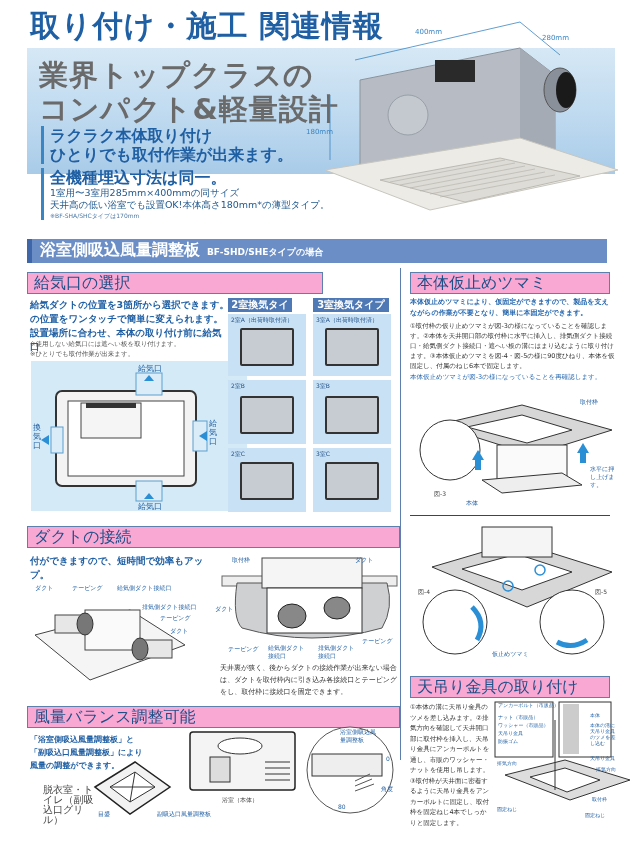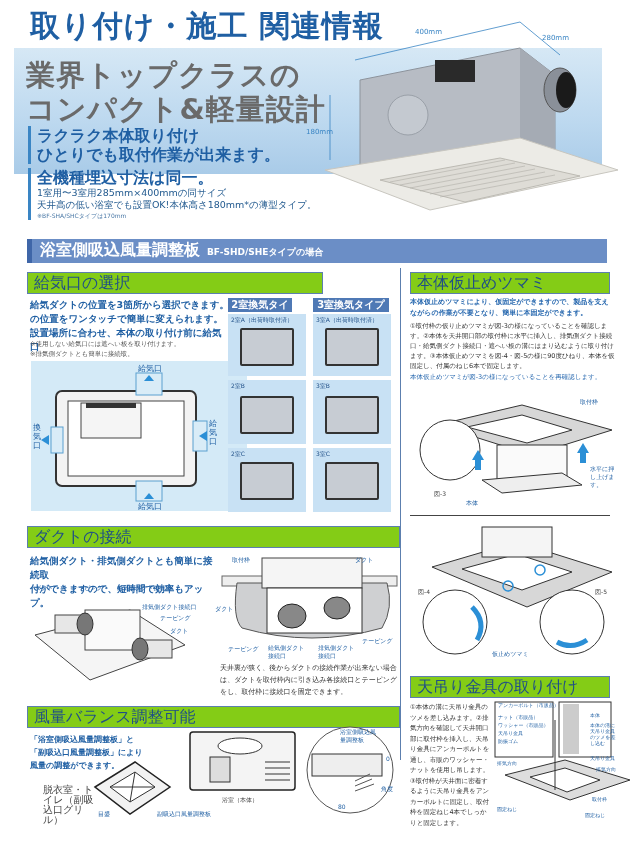--- a/index.html
+++ b/index.html
@@ -1,38 +1,38 @@
 <!DOCTYPE html>
 <html><head>
 <meta charset="utf-8">
 <style>
   * { box-sizing: border-box; margin: 0; padding: 0; }
   html, body { width: 640px; height: 853px; background: #ffffff; overflow: hidden; }
   body { font-family: "DejaVu Sans", "Liberation Sans", sans-serif; color: #333; position: relative; }
 
   .page-title { position: absolute; left: 30px; top: 6px; font-size: 30px; font-weight: bold; color: #1f5fa3; letter-spacing: 1px; }
 
-  .hero { position: absolute; left: 14px; top: 48px; width: 588px; height: 126px;
+  .hero { position: absolute; left: 27px; top: 48px; width: 588px; height: 126px;
     background: linear-gradient(180deg, #d6e8f5 0%, #bcd8ef 60%, #a9cbe8 100%); }
   .hero-headline { position: absolute; left: 12px; top: 10px; font-size: 29px; font-weight: bold; color: #6a6a6a; line-height: 34px; letter-spacing: 1px; }
   .hero-block { position: absolute; left: 14px; border-left: 3px solid #3a85c4; padding-left: 6px; }
   .hero-block.b1 { top: 78px; }
   .hero-block.b2 { top: 120px; }
   .hero-line { font-size: 16px; color: #1f5fa3; line-height: 19px; font-weight: bold; }
   .hero-sub { font-size: 9.5px; color: #225a8f; line-height: 12px; }
   .hero-note { font-size: 6px; color: #4a78a6; line-height: 9px; }
 
   .product { position: absolute; left: 320px; top: 20px; width: 300px; height: 190px; }
   .dim { position: absolute; font-size: 7px; color: #3a85c4; }
 
   .section-bar { position: absolute; left: 27px; top: 239px; width: 580px; height: 24px; background: #6b8ec6; border-left: 5px solid #3f66a8; }
   .section-bar-title { position: absolute; left: 8px; top: 1px; font-size: 16px; font-weight: bold; color: #fff; }
   .section-bar-sub { position: absolute; left: 175px; top: 7px; font-size: 9px; font-weight: bold; color: #fff; }
 
-  .box-title { position: absolute; border: 1px solid #5c7fae; background: #84cc16; font-size: 16px; color: #1f4f87; padding-left: 6px; line-height: 20px; }
+  .box-title { position: absolute; border: 1px solid #5c7fae; background: #f9a8d4; font-size: 16px; color: #1f4f87; padding-left: 6px; line-height: 20px; }
 
   .blue-lead { position: absolute; font-size: 9.5px; font-weight: bold; color: #1f5fa3; line-height: 14px; }
   .small-note { position: absolute; font-size: 6.5px; color: #555; line-height: 10px; }
   .body-text { position: absolute; font-size: 7px; color: #333; line-height: 11px; }
   .blue-small { position: absolute; font-size: 7px; color: #2a6ab0; line-height: 10px; }
 
   .diagram-bg { position: absolute; background: #d4eaf7; }
   .type-header { position: absolute; height: 14px; background: #4f79b5; color: #fff; font-size: 10px; font-weight: bold; text-align: center; line-height: 14px; }
   .type-cell { position: absolute; background: #c8e1f4; }
   .type-cell-label { position: absolute; left: 3px; top: 2px; font-size: 6px; color: #1f4f87; }
@@ -104,21 +104,21 @@
   <span class="section-bar-sub">BF-SHD/SHEタイプの場合</span>
 </div>
 
 <div class="box-title" style="left:27px;top:272px;width:296px;height:22px;">給気口の選択</div>
 <div class="blue-lead" style="left:30px;top:298px;width:200px;">
   <div>給気ダクトの位置を3箇所から選択できます。</div>
   <div>の位置をワンタッチで簡単に変えられます。</div>
   <div>設置場所に合わせ、本体の取り付け前に給気口</div>
 </div>
 <div class="small-note" style="left:30px;top:339px;">※使用しない給気口には遮へい板を取り付けます。</div>
-<div class="small-note" style="left:30px;top:349px;">※排気側ダクトとも簡単に接続取。</div>
+<div class="small-note" style="left:30px;top:349px;">※ひとりでも取付作業が出来ます。</div>
 
 <div class="diagram-bg" style="left:31px;top:361px;width:216px;height:150px;">
   <svg width="188" height="150">
     <rect x="25" y="30" width="140" height="95" rx="6" fill="#f3f3f3" stroke="#333" stroke-width="2"></rect>
     <rect x="37" y="40" width="116" height="75" fill="#fff" stroke="#444"></rect>
     <rect x="50" y="42" width="60" height="35" fill="#f5f5f5" stroke="#444"></rect>
     <rect x="55" y="42" width="50" height="5" fill="#333"></rect>
 
     <rect x="105" y="12" width="26" height="22" fill="#d9ecf7" stroke="#5aa0d0"></rect>
 
@@ -162,21 +162,20 @@
   <span class="type-cell-label">2室C</span>
   <div class="unit" style="left:12px;top:14px;width:54px;height:38px;"></div>
 </div>
 <div class="type-cell" style="left:313px;top:448px;width:78px;height:64px;">
   <span class="type-cell-label">3室C</span>
   <div class="unit" style="left:12px;top:14px;width:54px;height:38px;"></div>
 </div>
 
 <div class="box-title" style="left:27px;top:526px;width:373px;height:22px;">ダクトの接続</div>
 <div class="blue-lead" style="left:30px;top:554px;width:190px;">
-  <div>給気側ダクト・排気側ダクトとも簡単に接続取</div>
   <div>付ができますので、短時間で効率もアップ。</div>
 </div>
 
 <svg style="left:30px;top:590px;" width="160" height="95">
   <polygon points="5,45 100,20 155,55 60,90" fill="#f5f5f5" stroke="#444"></polygon>
   <rect x="55" y="20" width="55" height="40" fill="#fafafa" stroke="#444"></rect>
   <rect x="25" y="25" width="30" height="18" fill="#e7e7e7" stroke="#444"></rect>
   <ellipse cx="55" cy="34" rx="8" ry="11" fill="#777" stroke="#333"></ellipse>
   <rect x="110" y="50" width="32" height="18" fill="#e7e7e7" stroke="#444"></rect>
   <ellipse cx="110" cy="59" rx="8" ry="11" fill="#777" stroke="#333"></ellipse>

